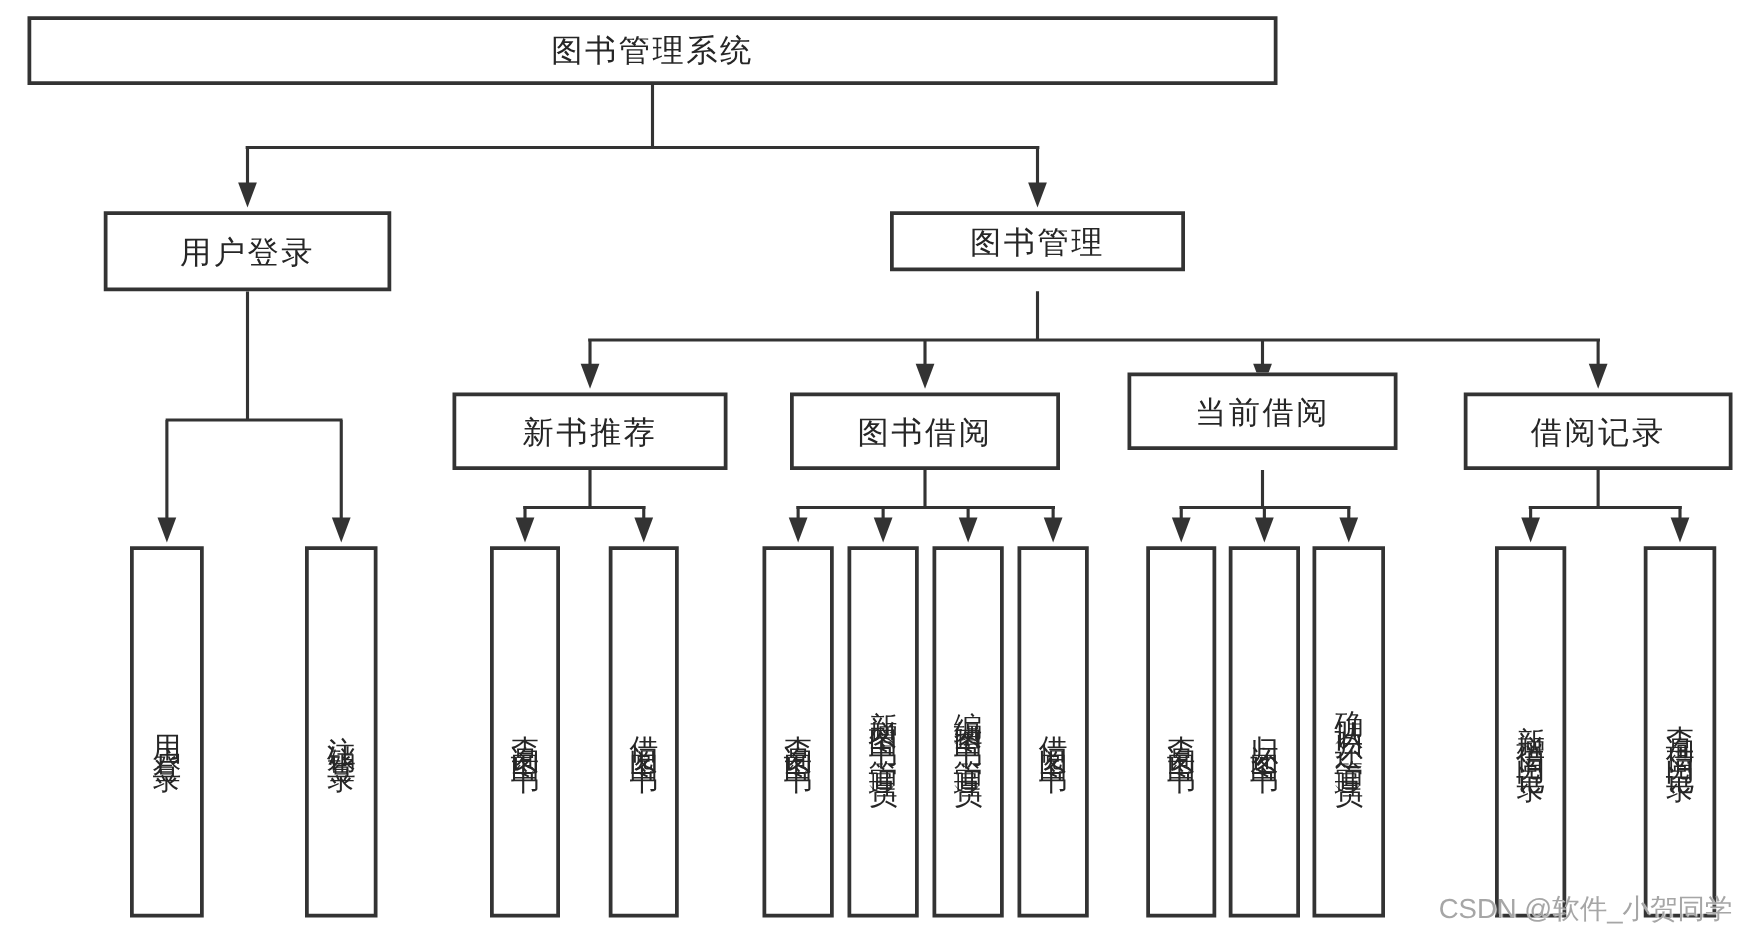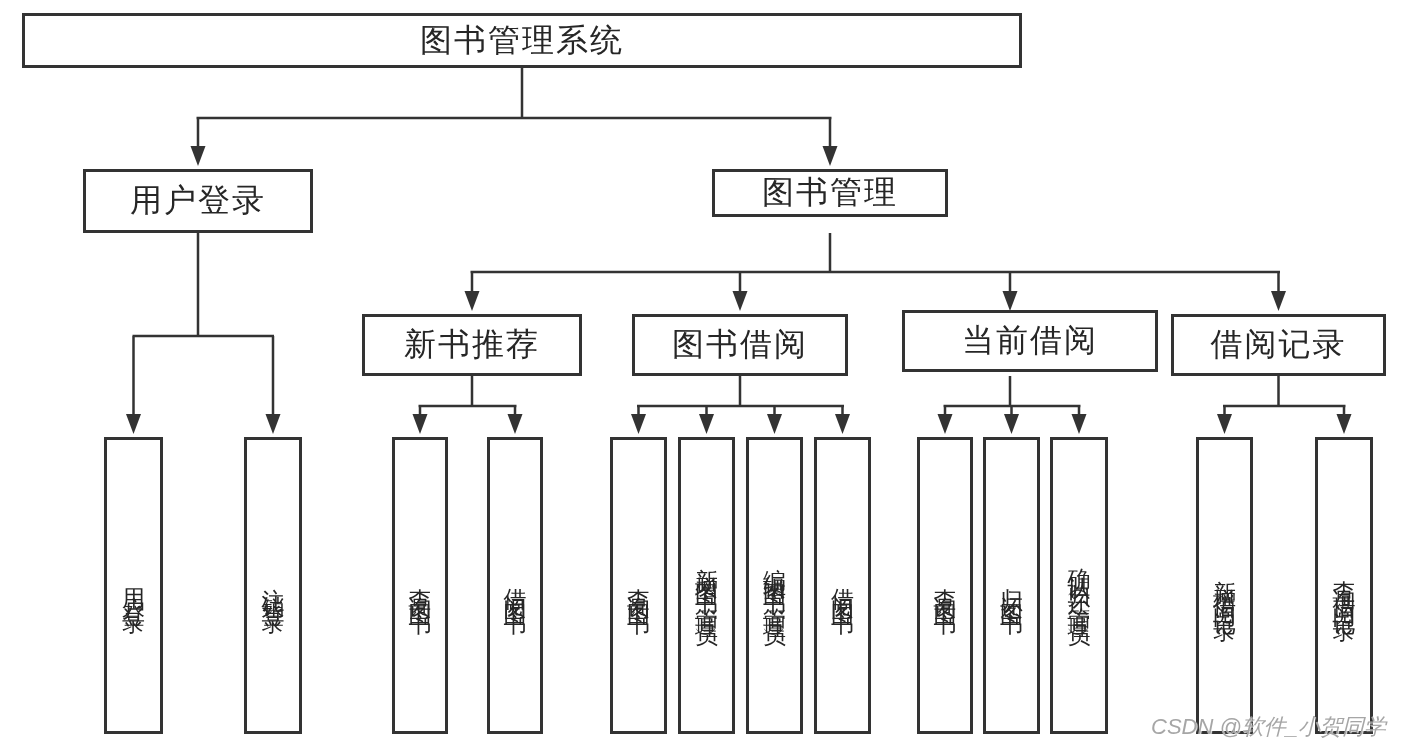--- a/index.html
+++ b/index.html
@@ -37,41 +37,40 @@
     position: absolute;
     box-sizing: border-box;
     background: var(--bg);
     border: 3px solid var(--line);
     display: flex;
     align-items: center;
     justify-content: center;
     color: var(--text);
   }
   .box.h span {
-    font-size: 32px;
+    font-size: 25px;
     letter-spacing: 2px;
     white-space: nowrap;
   }
   .box.v span {
     writing-mode: vertical-rl;
     text-orientation: mixed;
     font-size: 23px;
     letter-spacing: 8px;
     line-height: 1;
     white-space: nowrap;
   }
   .watermark {
     position: absolute;
     left: 1151px;
     top: 712px;
     font-size: 22px;
     color: var(--watermark);
     white-space: nowrap;
     text-shadow: 1px 1px 1px rgba(255,255,255,0.9);
-    font-style: italic;
   }
 </style>
 </head>
 <body>
 
 <div class="canvas">
 
   <svg class="connectors" width="1405" height="747" viewBox="0 0 1405 747">
 
     <path d="M522 68 V 118 M196.5 118 H 831.5 M198 118 V 150 M830 118 V 150"></path>
@@ -118,21 +117,21 @@
   <div class="box h" style="left:712px; top:169px; width:236px; height:48px">
     <span>图书管理</span>
   </div>
 
   <div class="box h" style="left:632px; top:314px; width:216px; height:62px">
     <span>图书借阅</span>
   </div>
   <div class="box h" style="left:362px; top:314px; width:220px; height:62px">
     <span>新书推荐</span>
   </div>
-  <div class="box h" style="left:902px; top:310px; width:256px; height:62px">
+  <div class="box h" style="left:902px; top:298px; width:216px; height:62px">
     <span>当前借阅</span>
   </div>
   <div class="box h" style="left:1171px; top:314px; width:215px; height:62px">
     <span>借阅记录</span>
   </div>
 
   <div class="box v" style="left:104px; top:437px; width:59px; height:297px">
     <span>用户登录</span>
   </div>
   <div class="box v" style="left:244px; top:437px; width:58px; height:297px">

